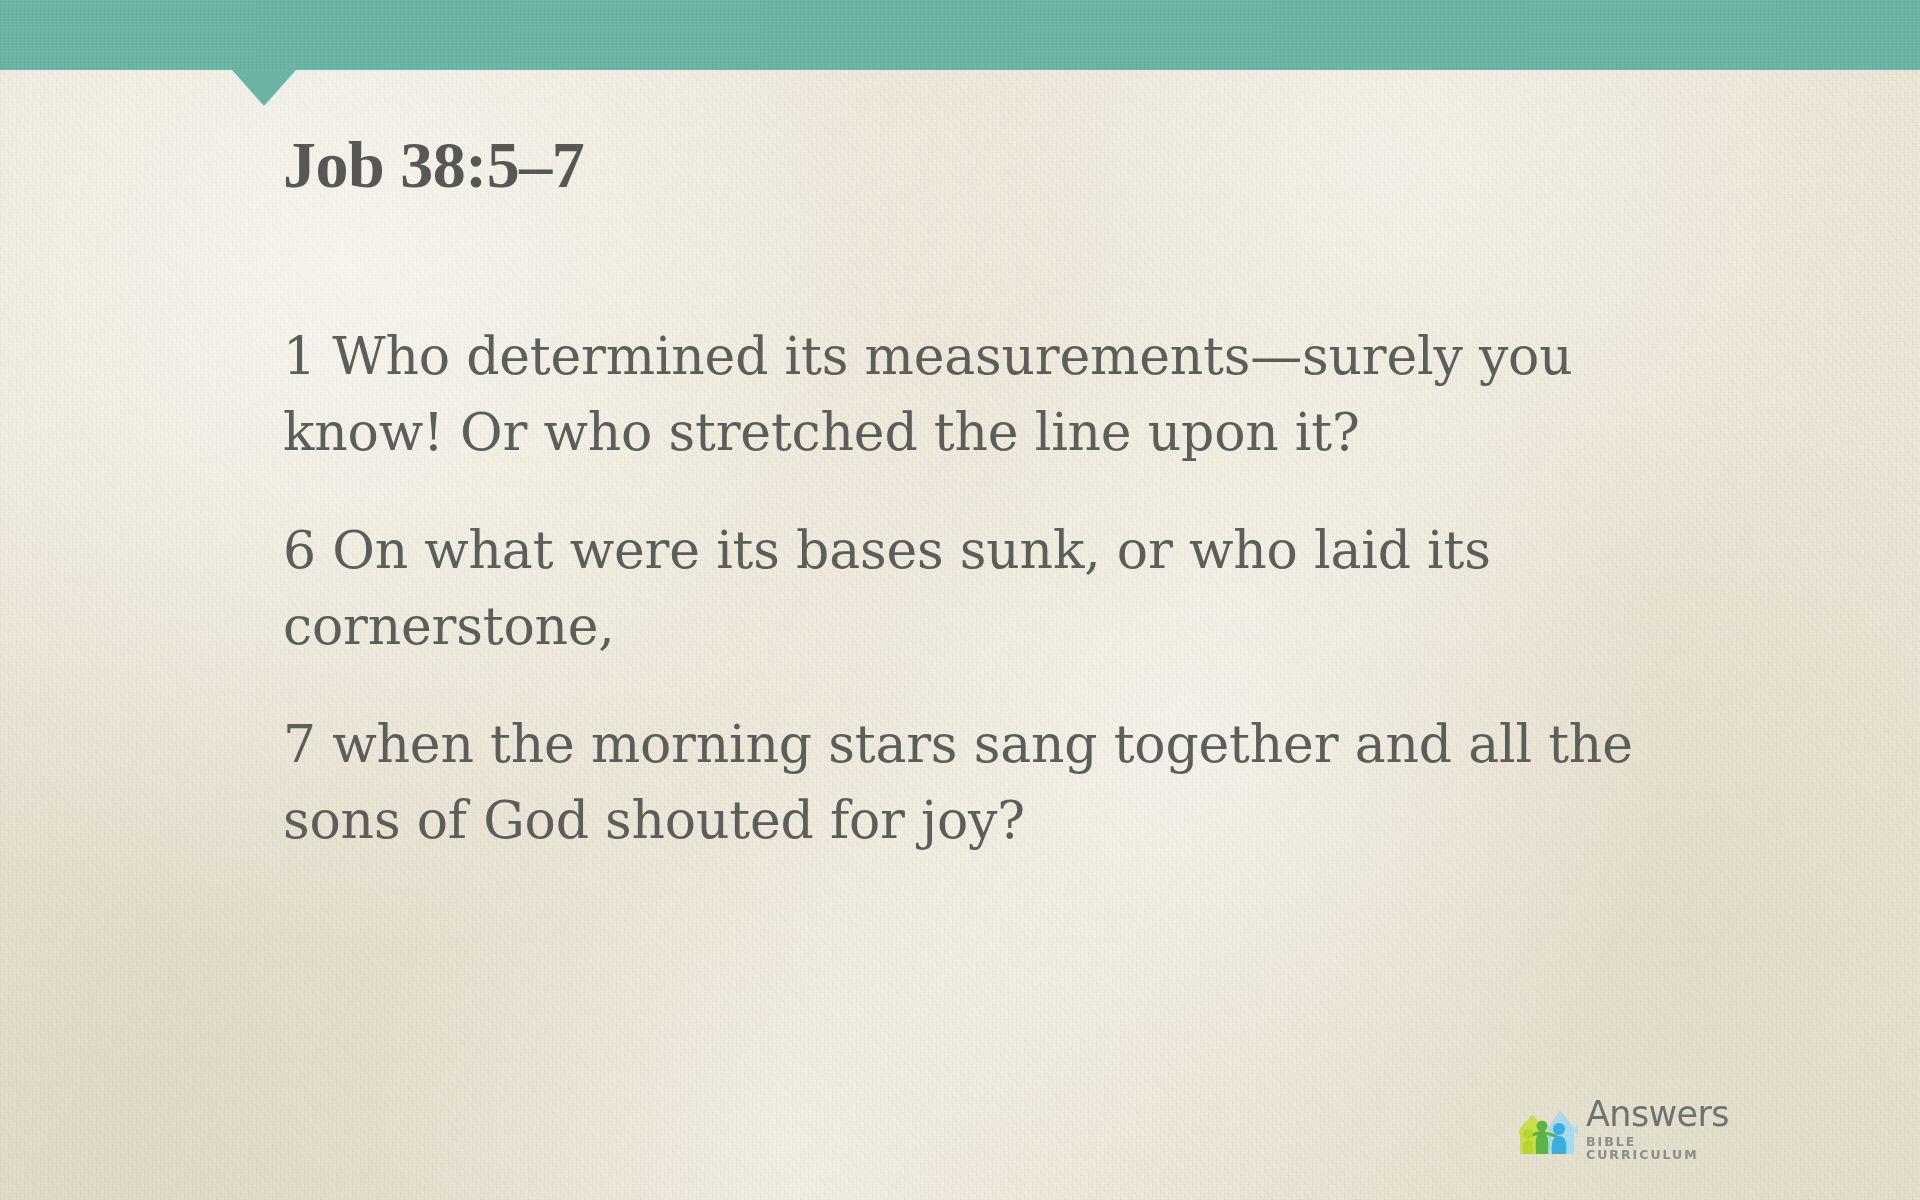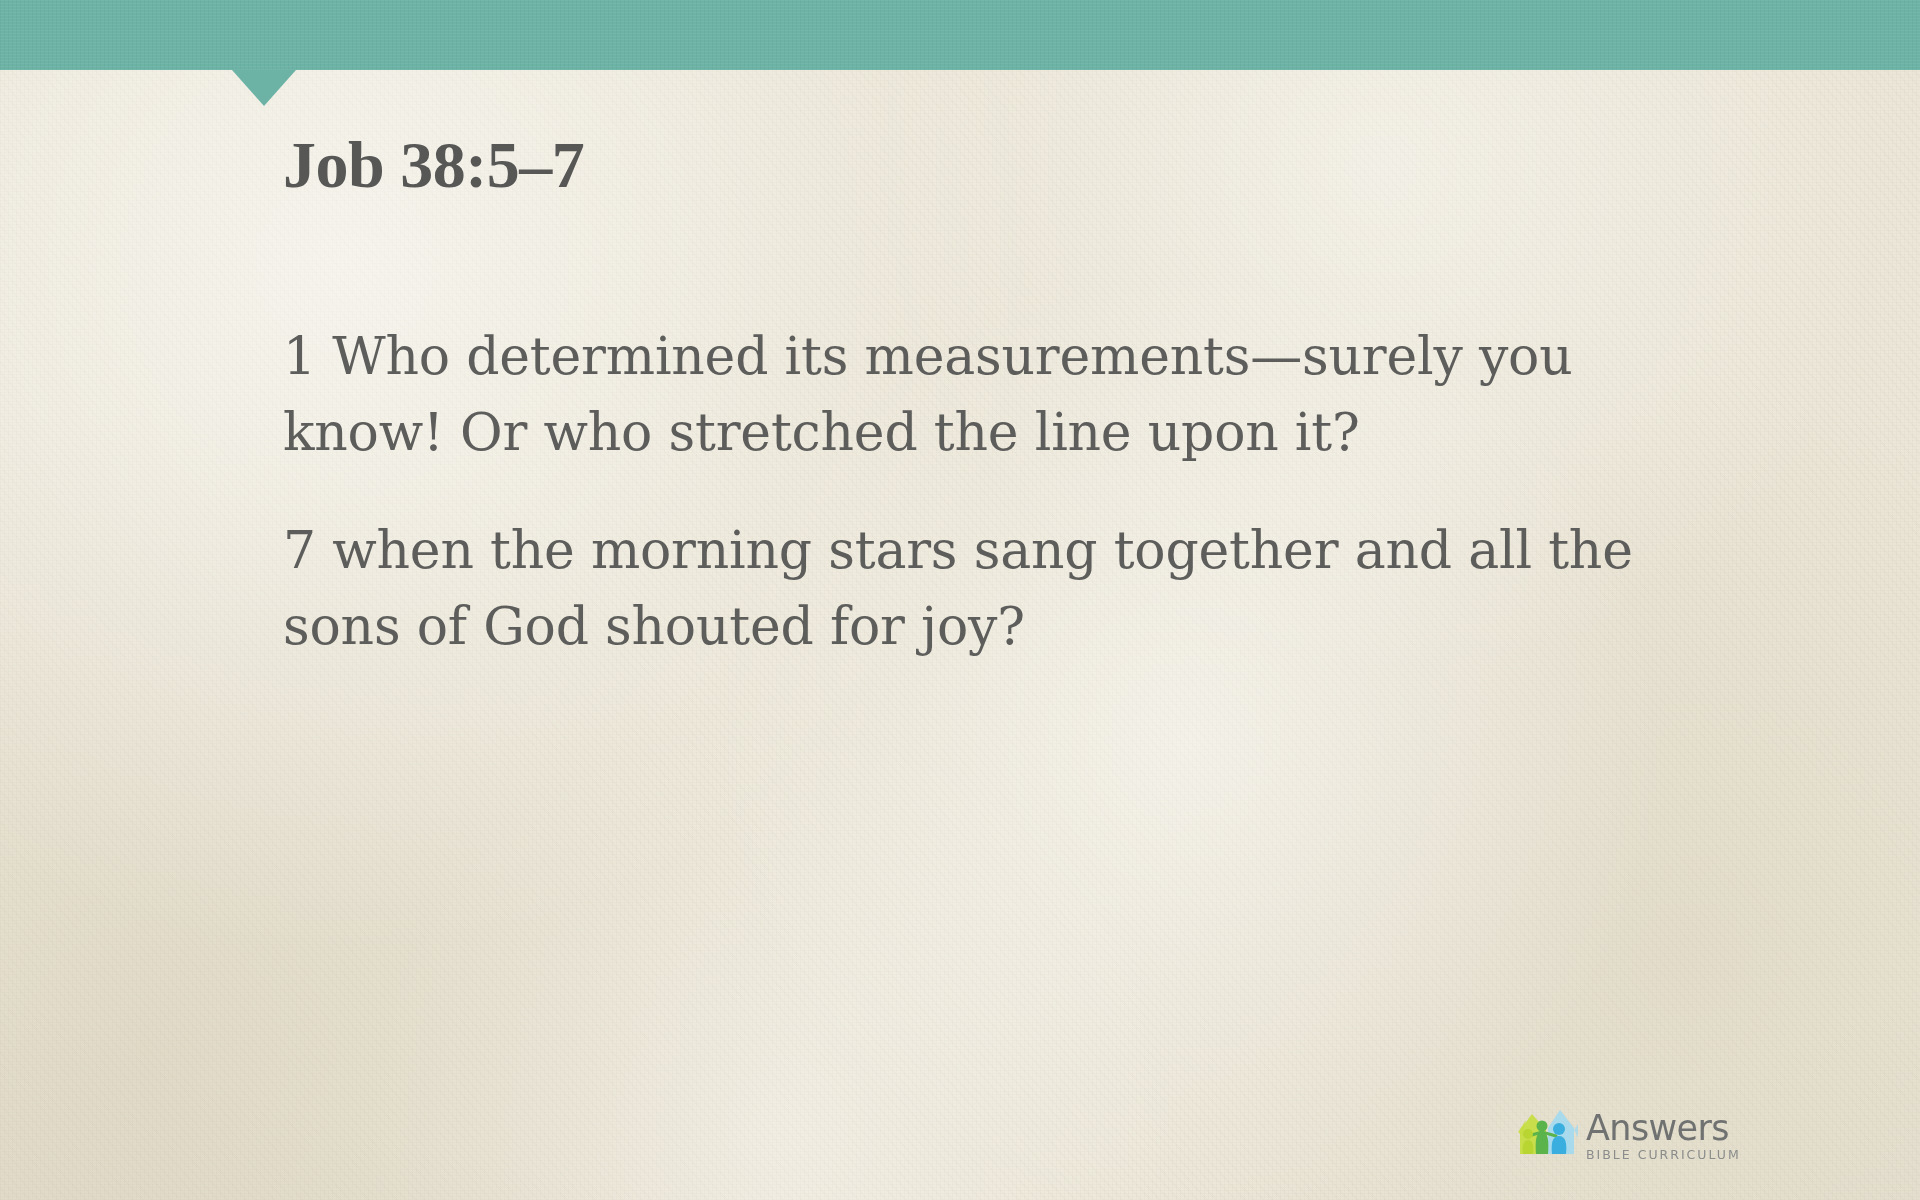--- a/index.html
+++ b/index.html
@@ -147,21 +147,21 @@
     font-family: "DejaVu Sans", sans-serif;
     font-size: 35px;
     font-weight: normal;
     color: #6f7271;
     line-height: 0.96;
     letter-spacing: -0.6px;
   }
   .logo-tagline {
     font-family: "DejaVu Sans", sans-serif;
     font-size: 12.5px;
-    font-weight: normal;
+    font-weight: bold;
     color: #8a8d8b;
     letter-spacing: 2.0px;
     line-height: 1.1;
     margin-top: 3px;
   }
 </style>
 </head>
 <body>
 
 <div class="slide">
@@ -173,20 +173,21 @@
     <div class="top-banner-texture"></div>
   </div>
   <div class="banner-notch"></div>
 
   <div class="content">
 
     <h1 class="scripture-title">Job 38:5–7</h1>
 
     <div class="verse-block">
       <p class="verse">1 Who determined its measurements—surely you know! Or who stretched the line upon it?</p>
+      <p class="verse">6 On what were its bases sunk, or who laid its cornerstone,</p>
       <p class="verse">7 when the morning stars sang together and all the sons of God shouted for joy?</p>
     </div>
 
   </div>
 
   <div class="logo">
     <svg class="logo-mark" viewBox="0 0 64 60">
 
       <path d="M4 28 L16 12 L30 28 L30 52 L4 52 Z" fill="#c6dd3f" opacity="0.92"></path>
       <path d="M2 30 L10 18 L6 34 Z" fill="#c6dd3f" opacity="0.8"></path>

